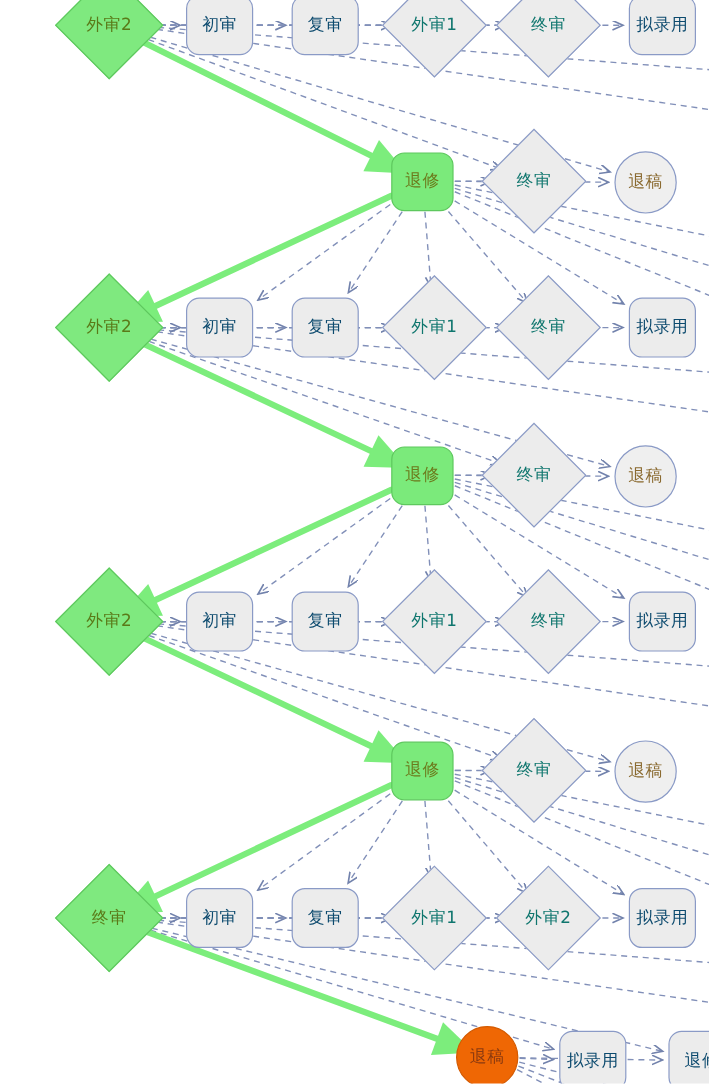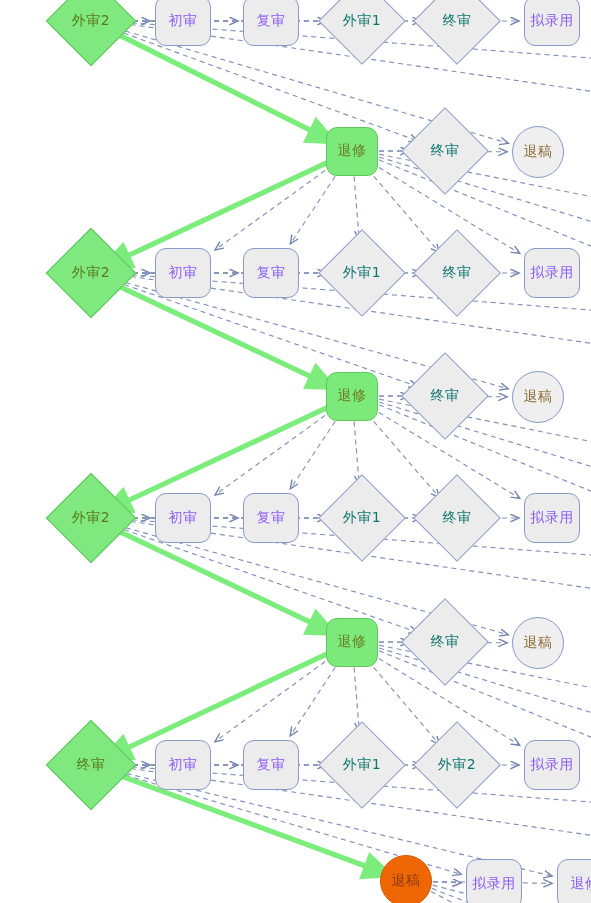--- a/index.html
+++ b/index.html
@@ -13,21 +13,21 @@
         box-sizing:border-box;}
   .node .lbl{
     font-size:14px;letter-spacing:.5px;white-space:nowrap;
     font-family:"DejaVu Sans","Liberation Sans",sans-serif;
   }
   
   .rect{
     width:56px;height:50px;border:1.3px solid #8a9ac6;border-radius:11px;
     background:#ececec;
   }
-  .rect .lbl{color:#8b5cf6;}
+  .rect .lbl{color:#0c4a6e;}
   
   .rect-green{
     width:52px;height:49px;border:1.5px solid #5ec85e;border-radius:11px;
     background:#7bea7b;
   }
   .rect-green .lbl{color:#6c7a1c;}
   
   .diamond{width:62px;height:62px;}
   .diamond .dshape{position:absolute;left:0;top:0;width:100%;height:100%;
     background:#ececec;border:1.3px solid #8a9ac6;

